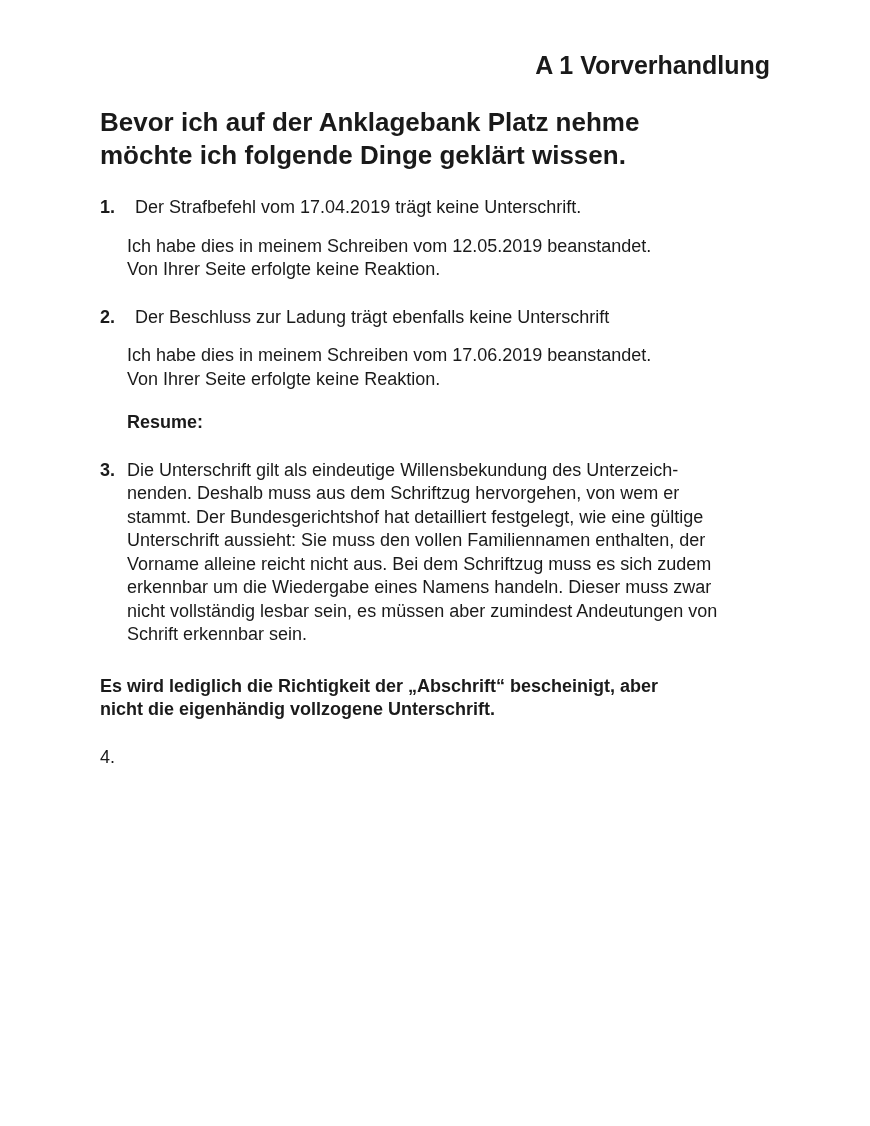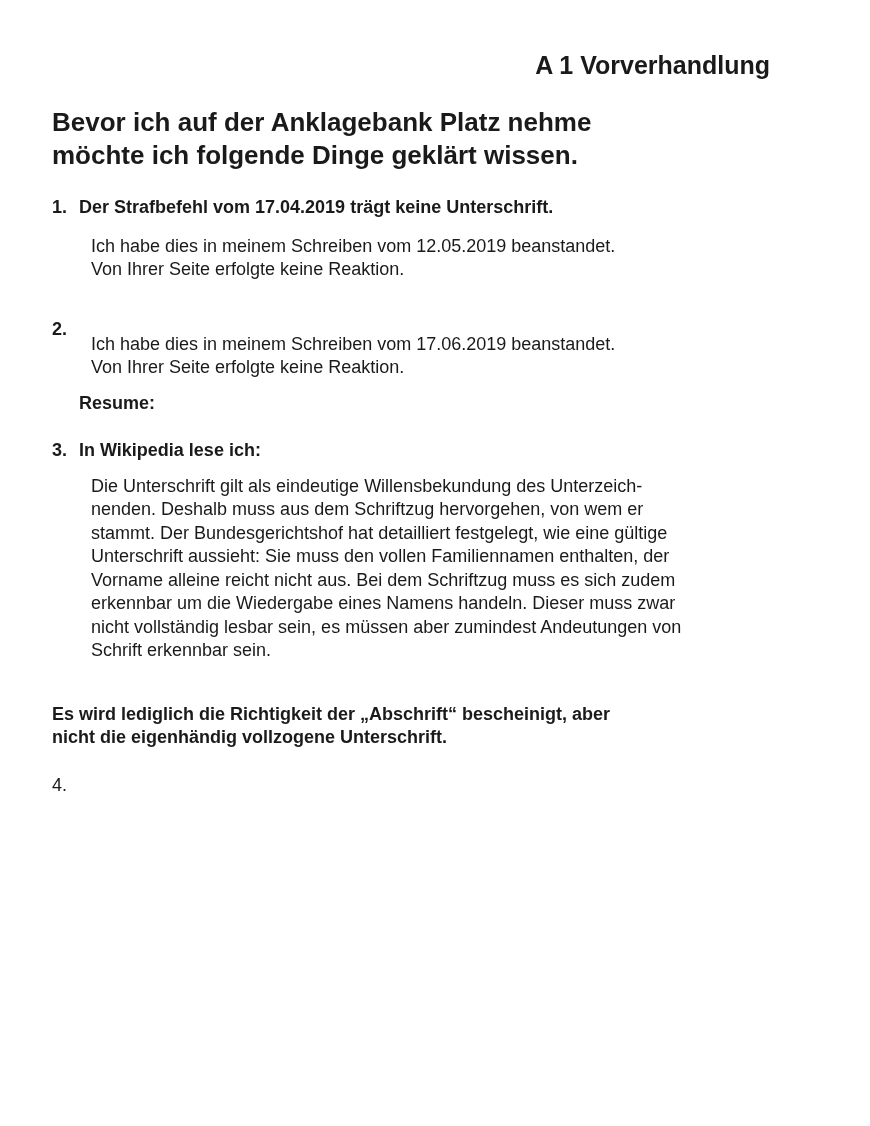--- a/index.html
+++ b/index.html
@@ -8,21 +8,21 @@
     background: #ffffff;
   }
   .page {
     position: relative;
     width: 870px;
     height: 1126px;
     box-sizing: border-box;
     background: #ffffff;
     color: #1a1a1a;
     font-family: "Liberation Sans", sans-serif;
-    padding: 50px 60px 0 52px;
+    padding: 50px 60px 0 100px;
     overflow: hidden;
   }
   .doc-header {
     font-size: 25px;
     font-weight: bold;
     line-height: 30px;
     text-align: right;
     padding-right: 40px;
     white-space: pre-wrap;
   }
@@ -40,38 +40,39 @@
     font-size: 18px;
     line-height: 23.5px;
   }
   .num {
     font-weight: bold;
   }
   .num.regular {
     font-weight: normal;
   }
   .item-heading {
-    font-weight: bold;
+    font-weight: normal;
     white-space: pre-wrap;
+    margin-left: 8px;
   }
   .para {
-    margin: 12px;
+    margin: 0;
     white-space: pre-wrap;
     font-size: 18px;
     line-height: 23.5px;
   }
   .para.spaced {
     margin-top: 15px;
   }
   .bold {
     font-weight: bold;
   }
   .resume {
     display: flex;
-    margin-top: 8px;
+    margin-top: 20px;
     font-weight: bold;
   }
   .resume-label {
     margin-right: 9px;
     flex: 0 0 auto;
   }
   .resume-text {
     white-space: pre-wrap;
   }
   .statement {
@@ -97,32 +98,32 @@
     <div class="content">
       <div class="item-heading">Der Strafbefehl vom 17.04.2019 trägt keine Unterschrift.</div>
       <div class="para spaced">Ich habe dies in meinem Schreiben vom 12.05.2019 beanstandet.
 Von Ihrer Seite erfolgte keine Reaktion.</div>
     </div>
   </section>
 
   <section class="item">
     <div class="num">2.</div>
     <div class="content">
+      <div class="item-heading">Der Beschluss zur Ladung trägt ebenfalls keine Unterschrift</div>
       <div class="para spaced">Ich habe dies in meinem Schreiben vom 17.06.2019 beanstandet.
 Von Ihrer Seite erfolgte keine Reaktion.</div>
       <div class="resume">
         <span class="resume-label">Resume:</span>
       </div>
     </div>
   </section>
 
   <section class="item">
     <div class="num">3.</div>
     <div class="content">
-      <div class="item-heading">In Wikipedia lese ich:</div>
       <div class="para">Die Unterschrift gilt als eindeutige Willensbekundung des Unterzeich-
 nenden. Deshalb muss aus dem Schriftzug hervorgehen, von wem er
 stammt. Der Bundesgerichtshof hat detailliert festgelegt, wie eine gültige
 Unterschrift aussieht: Sie muss den vollen Familiennamen enthalten, der
 Vorname alleine reicht nicht aus. Bei dem Schriftzug muss es sich zudem
 erkennbar um die Wiedergabe eines Namens handeln. Dieser muss zwar
 nicht vollständig lesbar sein, es müssen aber zumindest Andeutungen von
 Schrift erkennbar sein.</div>
     </div>
   </section>

